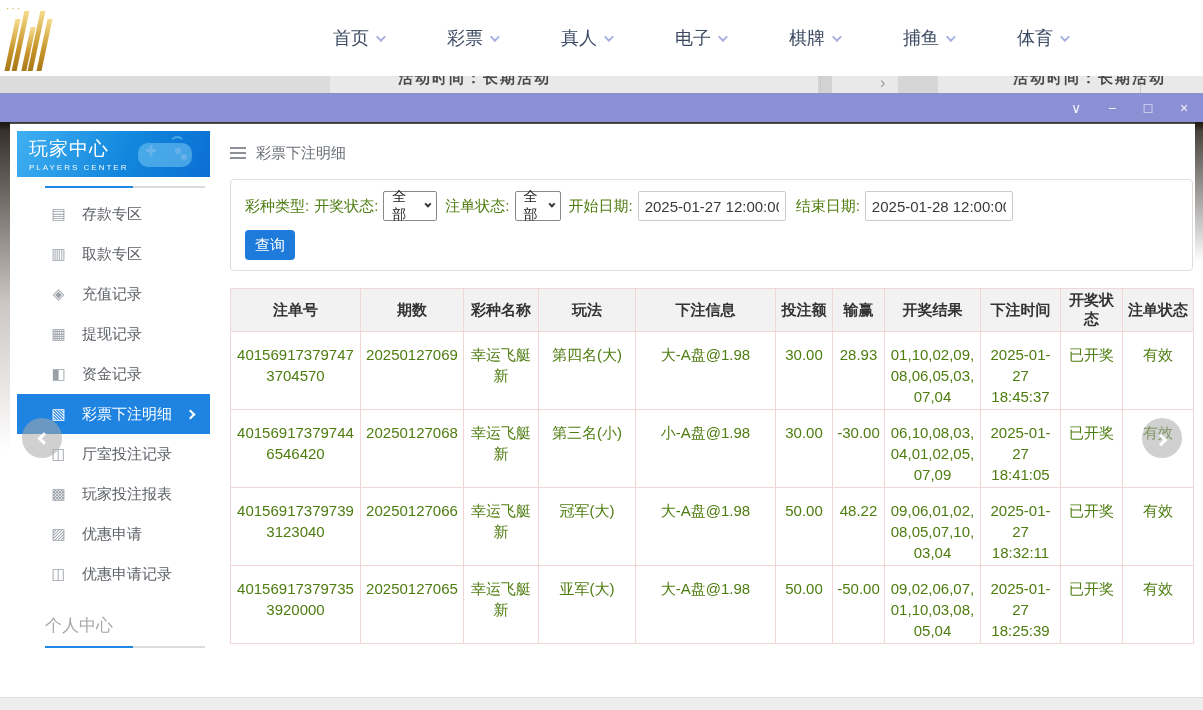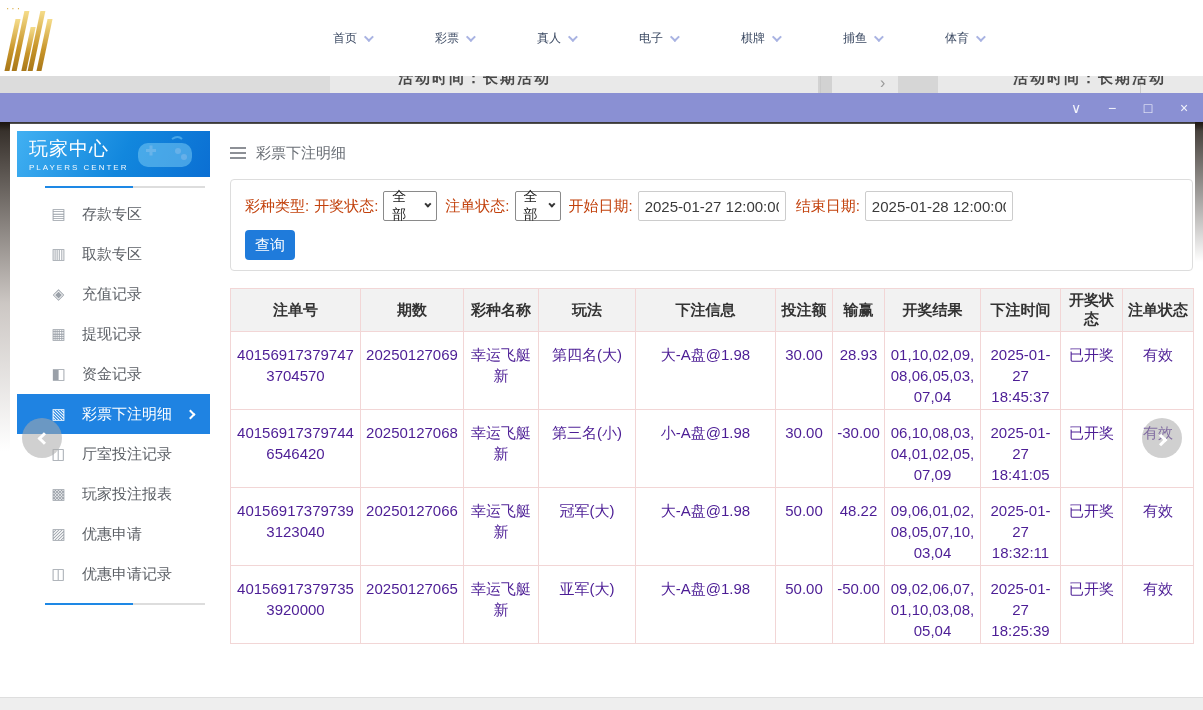--- a/index.html
+++ b/index.html
@@ -15,21 +15,21 @@
   .logo-bars i { display:block; width:5px; background:linear-gradient(180deg,#f5dc8a,#c8952a 60%,#a87718); transform:skewX(-12deg); }
   .logo-bars i:nth-child(1){height:52px;} .logo-bars i:nth-child(2){height:60px;}
   .logo-bars i:nth-child(3){height:44px;} .logo-bars i:nth-child(4){height:60px;}
   .logo-bars i:nth-child(5){height:52px;}
   .logo-text { font-size:44px; font-weight:bold; font-style:italic; letter-spacing:2px;
     background:linear-gradient(180deg,#f7e193 10%,#d8a93c 55%,#b07f1d 90%);
     -webkit-background-clip:text; background-clip:text; color:transparent; line-height:60px; }
   .logo-spark { position:absolute; left:-4px; top:-2px; color:#d8a93c; font-size:10px; letter-spacing:2px; }
   .mainnav { display:flex; align-items:center; gap:64px; margin-left:48px; }
   .nav-item { display:flex; align-items:center; gap:7px; cursor:pointer; }
-  .nav-item span { font-size:12px; color:#3c4a63; }
+  .nav-item span { font-size:18px; color:#3c4a63; }
   .chev { display:inline-block; width:7px; height:7px; border-right:2px solid #a9b3e2; border-bottom:2px solid #a9b3e2; }
   .chev.down { transform:rotate(45deg) translateY(-2px); }
 
   
   .behind-strip { position:absolute; left:0; top:76px; width:1203px; height:17px; background:#e9e9e9; overflow:hidden; }
   .behind-strip .blockA { position:absolute; left:0; top:0; width:330px; height:17px; background:#dcdcdc; }
   .behind-strip .blockB { position:absolute; left:818px; top:0; width:14px; height:17px; background:#d2d2d2; }
   .behind-strip .blockC { position:absolute; left:898px; top:0; width:40px; height:17px; background:#d6d6d6; }
   .behind-strip .vline { position:absolute; top:0; width:1px; height:17px; background:#c9c9c9; }
   .frag { position:absolute; top:0; height:15px; overflow:hidden; color:#4a4a4a; font-size:15px; }
@@ -73,35 +73,35 @@
 
   
   .main { flex:1 1 auto; padding:16px 2px 0 20px; overflow:hidden; }
   .breadcrumb { display:flex; align-items:center; gap:10px; height:26px; }
   .hamburger { width:16px; display:flex; flex-direction:column; gap:3px; cursor:pointer; }
   .hamburger i { height:2px; background:#8d9096; }
   .crumb-title { color:#6a6f76; font-size:15px; }
 
   .filter-panel { margin-top:13px; border:1px solid #ddd; border-radius:4px; padding:11px 14px 10px; width:963px; }
   .filter-row { display:flex; align-items:center; flex-wrap:nowrap; }
-  .f-label { font-size:15px; color:#c2410c; margin-right:5px; white-space:nowrap; }
+  .f-label { font-size:15px; color:#4d7c0f; margin-right:5px; white-space:nowrap; }
   .sel { position:relative; height:30px; border:1px solid #8a8a8a; border-radius:2px; background:#fff;
     display:flex; align-items:center; padding:0 20px 0 8px; font-size:14px; color:#222; cursor:pointer; margin-right:8px; }
   .sel .chev { width:5px; height:5px; border-color:#333; position:absolute; right:7px; top:11px; }
   .sel.w1 { width:116px; } .sel.w2 { width:54px; } .sel.w3 { width:46px; padding-right:16px; }
   .date-input { height:30px; width:148px; border:1px solid #ccc; border-radius:2px; font-size:15px; color:#3a3a3a;
     padding:0 6px; margin-right:10px; font-family:"Liberation Sans","DejaVu Sans",sans-serif; }
   .search-btn { margin-top:9px; width:50px; height:30px; background:#1f7bdb; color:#fff; border:none;
     border-radius:4px; font-size:15px; cursor:pointer; font-family:inherit; }
 
   
   table.bets { margin-top:17px; border-collapse:collapse; table-layout:fixed; width:963px; font-size:15px; }
   table.bets th, table.bets td { border:1px solid #f2d6d6; text-align:center; }
   table.bets th { background:#f2f2f2; color:#333; font-weight:bold; height:40px; padding:2px; }
-  table.bets td { color:#4c1d95; height:77px; vertical-align:top; padding:12px 3px 2px; line-height:21px; }
+  table.bets td { color:#4d7c0f; height:77px; vertical-align:top; padding:12px 3px 2px; line-height:21px; }
   td.c-betid { word-break:break-all; }
   td.c-result { word-break:break-all; }
   col.c1{width:130px;} col.c2{width:103px;} col.c3{width:75px;} col.c4{width:97px;} col.c5{width:140px;}
   col.c6{width:57px;} col.c7{width:52px;} col.c8{width:96px;} col.c9{width:80px;} col.c10{width:62px;} col.c11{width:71px;}
 
   
   .circle-btn { position:absolute; width:40px; height:40px; border-radius:50%;
     background:rgba(170,170,170,.55); display:flex; align-items:center; justify-content:center; cursor:pointer; }
   .circle-btn .chev { width:9px; height:9px; border-color:#fff; border-width:3px; }
   .circle-left { left:22px; top:418px; }
@@ -263,20 +263,21 @@
         <span class="s-label">优惠申请</span>
 
       </div>
 
       <div class="side-item">
         <span class="s-icon">◫</span>
         <span class="s-label">优惠申请记录</span>
 
       </div>
 
+    <div class="side-section">个人中心</div>
     <div class="side-divider"></div>
 
   </aside>
 
   <main class="main">
     <div class="breadcrumb">
       <span class="hamburger">
           <i></i>
           <i></i>
           <i></i>

